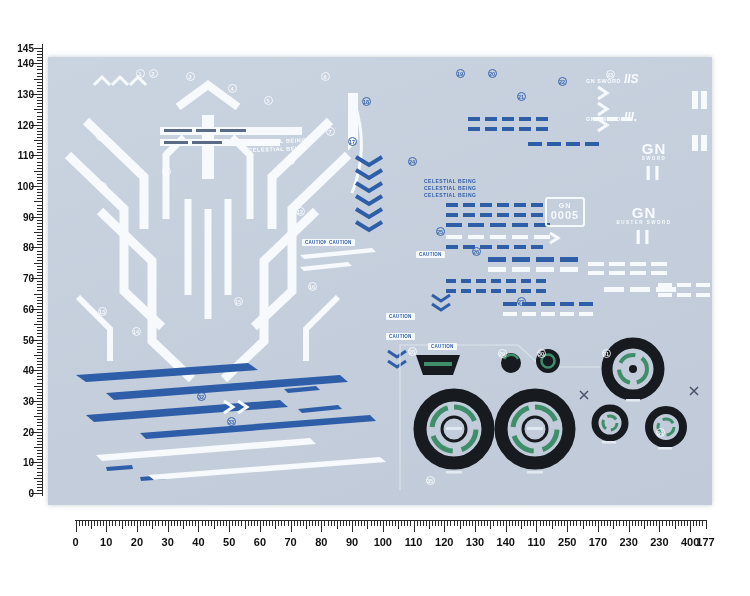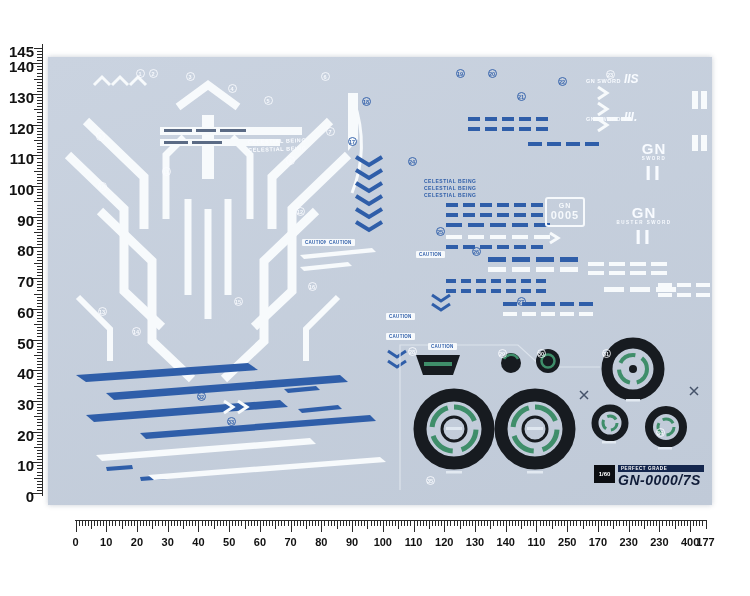--- a/index.html
+++ b/index.html
@@ -4,21 +4,21 @@
 <style>
   html,body{margin:0;padding:0;background:#ffffff;}
   .canvas{position:relative;width:750px;height:596px;background:#ffffff;overflow:hidden;
           font-family:"Liberation Sans",sans-serif;}
   
   .tick{position:absolute;width:1px;background:#2a2a2a;}
   .tickh{position:absolute;height:1px;background:#2a2a2a;}
   .baseline-b{position:absolute;left:75px;top:520px;width:632px;height:1px;background:#2a2a2a;}
   .baseline-l{position:absolute;left:42px;top:44px;width:1px;height:452px;background:#2a2a2a;}
   .rnum{position:absolute;width:26px;text-align:center;font-weight:bold;font-size:11px;color:#111;}
-  .lnum{position:absolute;width:26px;text-align:right;font-weight:bold;font-size:15px;color:#111;left:8px;}
+  .lnum{position:absolute;width:26px;text-align:right;font-weight:bold;font-size:10px;color:#111;left:8px;}
   
   .sheet{position:absolute;left:48px;top:57px;width:664px;height:448px;
          background:linear-gradient(160deg,#cad3e0,#c0cad8);box-shadow:0 0 5px rgba(40,60,90,.25);
          overflow:hidden;}
   .art{position:absolute;left:0;top:0;}
   
   .marker{position:absolute;width:9px;height:9px;border-radius:50%;border:1px solid;
           font-size:5.5px;line-height:8px;text-align:center;font-weight:bold;box-sizing:border-box;}
   .marker.w{border-color:rgba(250,252,255,.85);color:rgba(250,252,255,.95);}
   .marker.b{border-color:#3966ad;color:#3966ad;}
@@ -702,27 +702,20 @@
       <div class="gnbig">GN</div>
       <div class="gnsmall">SWORD</div>
       <div class="numeral">II</div>
     </div>
     <div class="gnblock" style="left:568px;top:148px;width:56px">
       <div class="gnbig">GN</div>
       <div class="gnsmall">BUSTER SWORD</div>
       <div class="numeral">II</div>
     </div>
 
-    <div class="corner">
-      <div class="scalebox">1/60</div>
-      <div class="cornercol">
-        <div class="gradebar">PERFECT GRADE</div>
-        <div class="model">GN-0000/7S</div>
-      </div>
-    </div>
 
   <div class="marker w" style="left: 87.5px; top: 11.5px;">1</div>
       <div class="marker w" style="left: 100.5px; top: 11.5px;">2</div>
       <div class="marker w" style="left: 137.5px; top: 14.5px;">3</div>
       <div class="marker w" style="left: 179.5px; top: 26.5px;">4</div>
       <div class="marker w" style="left: 215.5px; top: 38.5px;">5</div>
       <div class="marker w" style="left: 272.5px; top: 14.5px;">6</div>
       <div class="marker w" style="left: 277.5px; top: 69.5px;">7</div>
       <div class="marker w" style="left: 47.5px; top: 74.5px;">8</div>
       <div class="marker w" style="left: 237.5px; top: 98.5px;">9</div>

